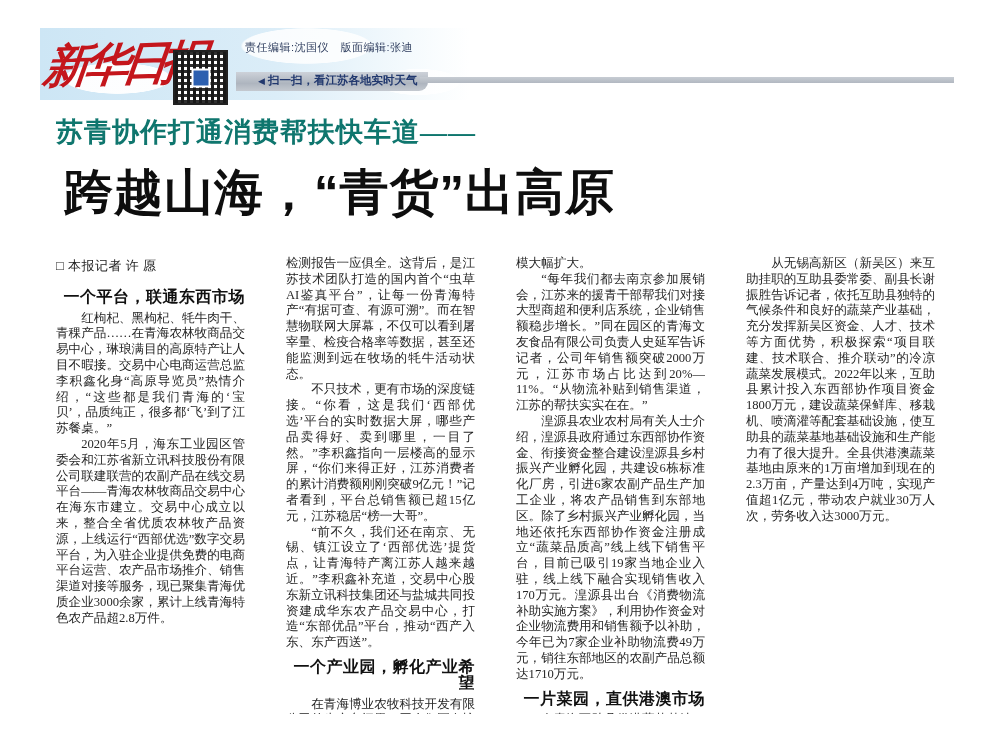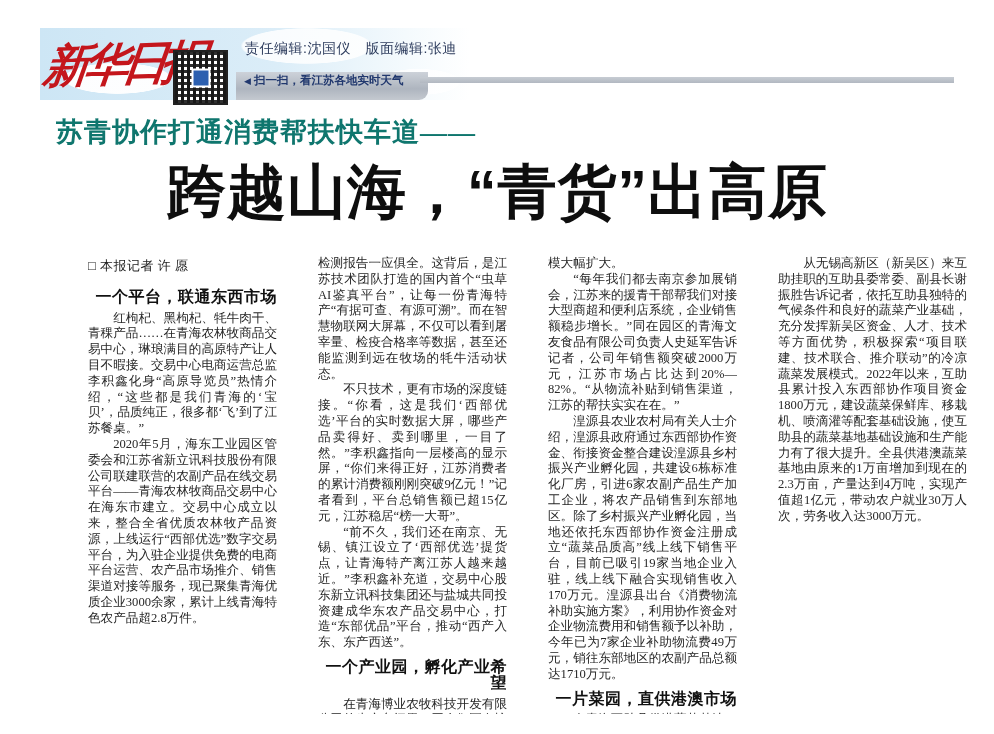--- a/index.html
+++ b/index.html
@@ -20,41 +20,41 @@
   .qr{position:absolute;left:173px;top:50px;width:55px;height:55px;background:#fff;border:2px solid #222;
       box-sizing:border-box;
       background:
         repeating-linear-gradient(0deg,rgba(25,25,25,.9) 0 3px,transparent 3px 6px),
         repeating-linear-gradient(90deg,#191919 0 3px,#ffffff 3px 6px);}
   .qr-inner{position:absolute;left:50%;top:50%;width:15px;height:15px;transform:translate(-50%,-50%);
             background:#2b5fb0;border:2px solid #ffffff;border-radius:2px;}
   .hdr-text{position:absolute;left:245px;top:35px;color:#2e3d5e;
             font-family:"Liberation Sans","DejaVu Sans",sans-serif;}
   .date{font-size:14.5px;font-weight:700;letter-spacing:1px;}
-  .editors{font-size:14px;margin-top:5px;letter-spacing:.5px;}
-  .banner{position:absolute;left:236px;top:72px;width:192px;height:28px;line-height:17px;
+  .editors{font-size:11px;margin-top:5px;letter-spacing:.5px;}
+  .banner{position:absolute;left:236px;top:72px;width:192px;height:19px;line-height:17px;
           background:linear-gradient(180deg,#cdd2d9 0%,#aeb5bf 60%,#c4c9d0 100%);
           border-bottom-right-radius:9px;
           font-family:"Liberation Sans","DejaVu Sans",sans-serif;
-          font-size:11.5px;font-weight:700;color:#21386e;padding-left:8px;box-sizing:border-box;
+          font-size:11.5px;font-weight:700;color:#21386e;padding-left:22px;box-sizing:border-box;
           white-space:nowrap;}
   .banner-arrow{font-size:9px;margin-right:3px;color:#21386e;}
   .banner-ext{position:absolute;left:420px;top:77px;width:534px;height:6px;
               background:linear-gradient(180deg,#c7ccd3,#b2b8c1);}
 
   
   .kicker{position:absolute;left:56px;top:114px;font-size:27px;font-weight:700;color:#0f766e;
           letter-spacing:1px;white-space:nowrap;}
-  .title{position:absolute;left:56px;top:152px;width:881px;margin:1px;text-align:center;
+  .title{position:absolute;left:56px;top:152px;width:881px;margin:8px;text-align:left;
          font-family:"Liberation Sans","DejaVu Sans",sans-serif;
-         font-size:59px;font-weight:900;color:#0e0e0e;letter-spacing:1px;white-space:nowrap;}
+         font-size:49px;font-weight:900;color:#0e0e0e;letter-spacing:1px;white-space:nowrap;}
 
   
   .body{position:absolute;left:56px;top:256px;width:881px;height:458px;display:flex;gap:41px;
-        overflow:hidden;margin-left:32px;}
+        overflow:hidden;}
   .col{width:189px;flex:0 0 189px;overflow:hidden;font-size:12.6px;line-height:15.8px;
        text-align:justify;color:#262626;}
   .col p{margin:0;}
   .byline{font-size:13px;letter-spacing:.5px;margin:2px 0 15px 0 !important;color:#1d1d1d;}
   .para{text-indent:2em;}
   .cont{text-indent:0;}
   h3.subhead{font-family:"Liberation Sans","DejaVu Sans",sans-serif;font-size:16px;font-weight:700;
              color:#111;text-align:right;margin:8px 0 6px 0;letter-spacing:.5px;}
 </style>
 </head>
@@ -91,21 +91,21 @@
       </div>
       <div class="col">
         <p class="cont">检测报告一应俱全。这背后，是江苏技术团队打造的国内首个“虫草AI鉴真平台”，让每一份青海特产“有据可查、有源可溯”。而在智慧物联网大屏幕，不仅可以看到屠宰量、检疫合格率等数据，甚至还能监测到远在牧场的牦牛活动状态。</p>
         <p class="para">不只技术，更有市场的深度链接。“你看，这是我们‘西部优选’平台的实时数据大屏，哪些产品卖得好、卖到哪里，一目了然。”李积鑫指向一层楼高的显示屏，“你们来得正好，江苏消费者的累计消费额刚刚突破9亿元！”记者看到，平台总销售额已超15亿元，江苏稳居“榜一大哥”。</p>
         <p class="para">“前不久，我们还在南京、无锡、镇江设立了‘西部优选’提货点，让青海特产离江苏人越来越近。”李积鑫补充道，交易中心股东新立讯科技集团还与盐城共同投资建成华东农产品交易中心，打造“东部优品”平台，推动“西产入东、东产西送”。</p>
         <h3 class="subhead">一个产业园，孵化产业希望</h3>
         <p class="para">在青海博业农牧科技开发有限公司的生产车间里，工人们正在忙碌地分割、打包牦牛肉。“入驻园区后，变化太大了，我们能‘轻装上阵’，专心搞生产和销售。”公司副总经理张洪智感慨道，“以前我们企业就像一个小作坊，租别人的厂房，规模有限。”自2023年入驻湟源县的乡村振兴产业孵化园以来，当地在物流补贴、厂房设备等都给予企业极大的支持，生产规</p>
       </div>
       <div class="col">
         <p class="cont">模大幅扩大。</p>
-        <p class="para">“每年我们都去南京参加展销会，江苏来的援青干部帮我们对接大型商超和便利店系统，企业销售额稳步增长。”同在园区的青海文友食品有限公司负责人史延军告诉记者，公司年销售额突破2000万元，江苏市场占比达到20%—82%。“从物流补贴到销售渠道，江苏的帮扶实实在在。”</p>
+        <p class="para">“每年我们都去南京参加展销会，江苏来的援青干部帮我们对接大型商超和便利店系统，企业销售额稳步增长。”同在园区的青海文友食品有限公司负责人史延军告诉记者，公司年销售额突破2000万元，江苏市场占比达到20%—11%。“从物流补贴到销售渠道，江苏的帮扶实实在在。”</p>
         <p class="para">湟源县农业农村局有关人士介绍，湟源县政府通过东西部协作资金、衔接资金整合建设湟源县乡村振兴产业孵化园，共建设6栋标准化厂房，引进6家农副产品生产加工企业，将农产品销售到东部地区。除了乡村振兴产业孵化园，当地还依托东西部协作资金注册成立“蔬菜品质高”线上线下销售平台，目前已吸引19家当地企业入驻，线上线下融合实现销售收入170万元。湟源县出台《消费物流补助实施方案》，利用协作资金对企业物流费用和销售额予以补助，今年已为7家企业补助物流费49万元，销往东部地区的农副产品总额达1710万元。</p>
         <h3 class="subhead">一片菜园，直供港澳市场</h3>
         <p class="para">在青海互助县供港蔬菜基地，成片的覆膜田块在阳光下泛着银光。十多名务工人员正弯腰移栽菜苗，动作娴熟。“我们这儿凉快、没污染、虫子少，菜长得实在。”一位大姐笑着说，“这些菜坐上‘特快专列’，两天就能抵达港澳同胞的餐桌上。”</p>
       </div>
       <div class="col">
         <p class="para">从无锡高新区（新吴区）来互助挂职的互助县委常委、副县长谢振胜告诉记者，依托互助县独特的气候条件和良好的蔬菜产业基础，充分发挥新吴区资金、人才、技术等方面优势，积极探索“项目联建、技术联合、推介联动”的冷凉蔬菜发展模式。2022年以来，互助县累计投入东西部协作项目资金1800万元，建设蔬菜保鲜库、移栽机、喷滴灌等配套基础设施，使互助县的蔬菜基地基础设施和生产能力有了很大提升。全县供港澳蔬菜基地由原来的1万亩增加到现在的2.3万亩，产量达到4万吨，实现产值超1亿元，带动农户就业30万人次，劳务收入达3000万元。</p>
       </div>
     </div>
 
 </div>

